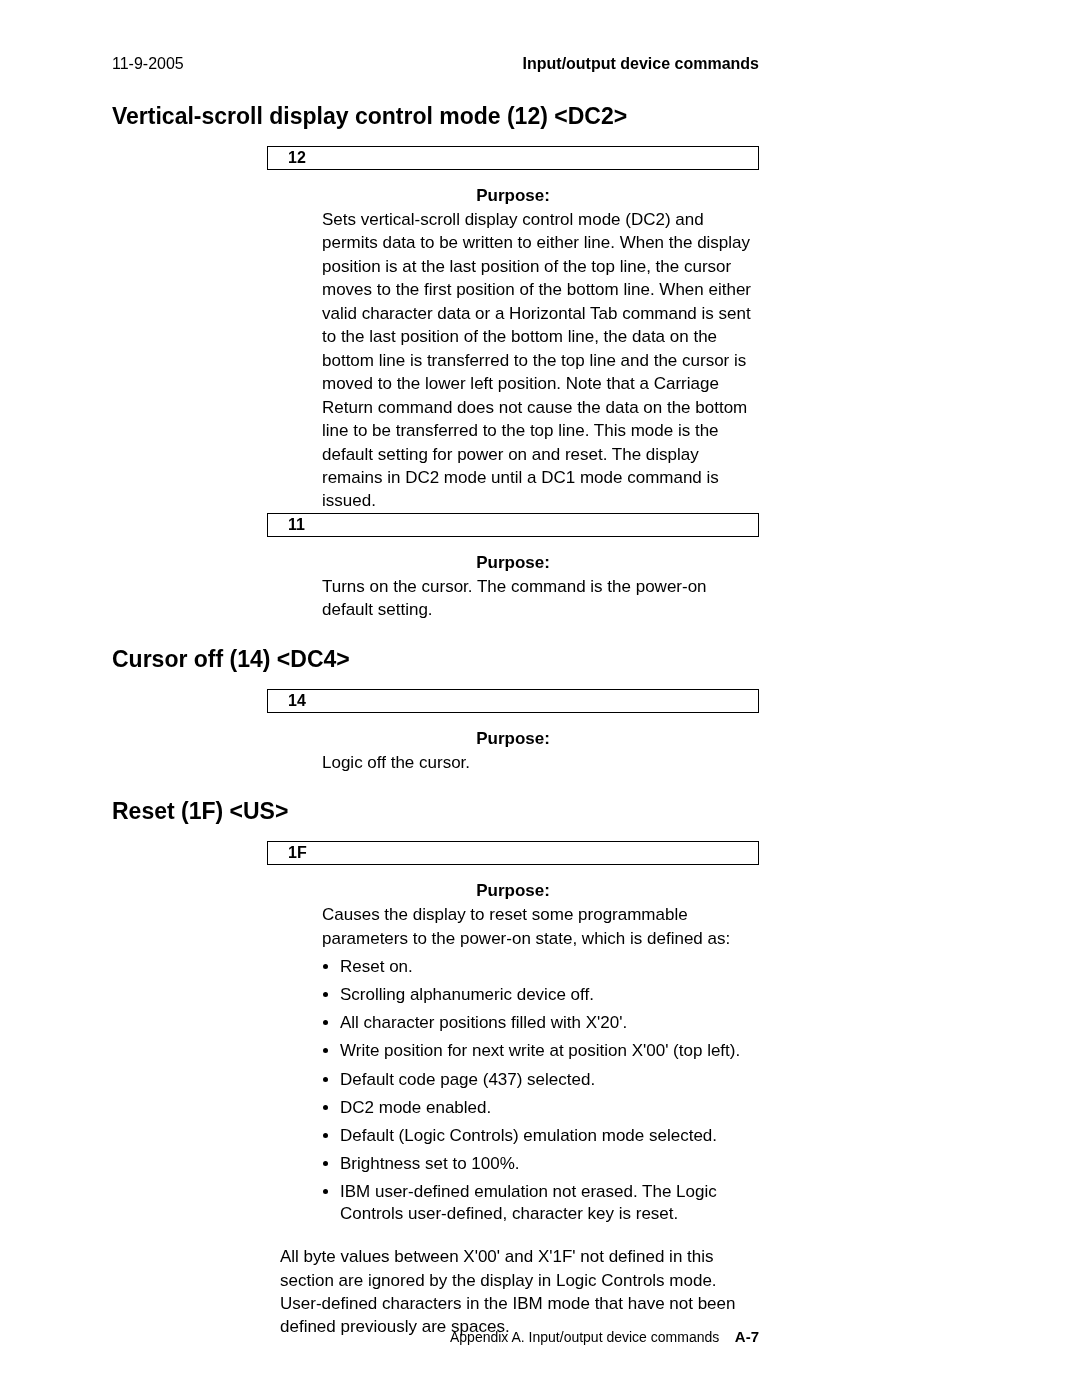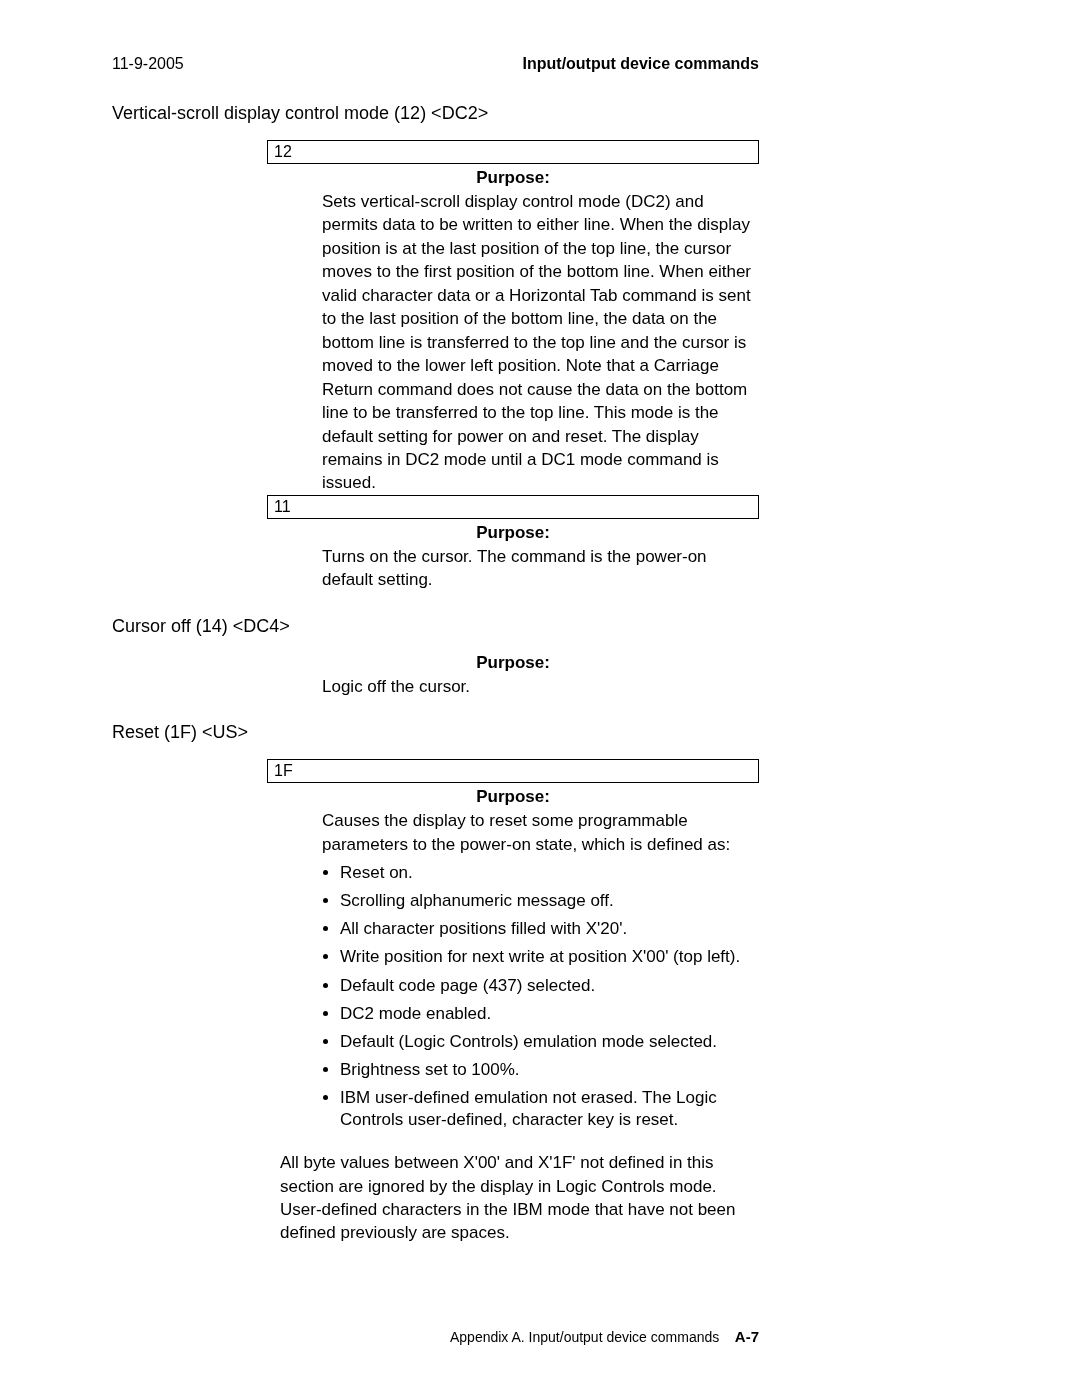--- a/index.html
+++ b/index.html
@@ -20,33 +20,33 @@
   }
   .header-row {
     display: flex;
     justify-content: space-between;
     font-size: 16px;
     margin-bottom: 30px;
   }
   .header-date { }
   .header-title { font-weight: bold; }
   h2 {
-    font-size: 18px;
-    font-weight: normal;
+    font-size: 23px;
+    font-weight: bold;
     margin: 24px 0 16px 0;
   }
   .indent-block {
     margin-left: 155px;
   }
   .hexbox {
     border: 1px solid #000;
-    padding: 2px 6px;
+    padding: 2px 20px;
     font-size: 16px;
-    font-weight: normal;
-    margin-bottom: 4px;
+    font-weight: bold;
+    margin-bottom: 16px;
   }
   .purpose-label {
     font-weight: bold;
     font-size: 17px;
     margin-bottom: 2px;
     text-align: center;
   }
   .purpose-body {
     margin-left: 55px;
     font-size: 17px;
@@ -93,33 +93,34 @@
   </div>
 
   <div class="indent-block">
     <div class="hexbox">11</div>
     <div class="purpose-label">Purpose:</div>
     <div class="purpose-body">Turns on the cursor. The command is the power-on default setting.</div>
   </div>
 
   <h2>Cursor off (14) &lt;DC4&gt;</h2>
   <div class="indent-block">
+    <div class="hexbox">14</div>
     <div class="purpose-label">Purpose:</div>
     <div class="purpose-body">Logic off the cursor.</div>
   </div>
 
   <h2>Reset (1F) &lt;US&gt;</h2>
   <div class="indent-block">
     <div class="hexbox">1F</div>
     <div class="purpose-label">Purpose:</div>
     <div class="purpose-body">
       <span>Causes the display to reset some programmable parameters to the power-on state, which is defined as:</span>
       <ul>
         <li>Reset on.</li>
-        <li>Scrolling alphanumeric message off.</li>
+        <li>Scrolling alphanumeric device off.</li>
         <li>All character positions filled with X'20'.</li>
         <li>Write position for next write at position X'00' (top left).</li>
         <li>Default code page (437) selected.</li>
         <li>DC2 mode enabled.</li>
         <li>Default (Logic Controls) emulation mode selected.</li>
         <li>Brightness set to 100%.</li>
         <li>IBM user-defined emulation not erased. The Logic Controls user-defined, character key is reset.</li>
       </ul>
     </div>
     <div class="note-block">All byte values between X'00' and X'1F' not defined in this section are ignored by the display in Logic Controls mode. User-defined characters in the IBM mode that have not been defined previously are spaces.</div>

